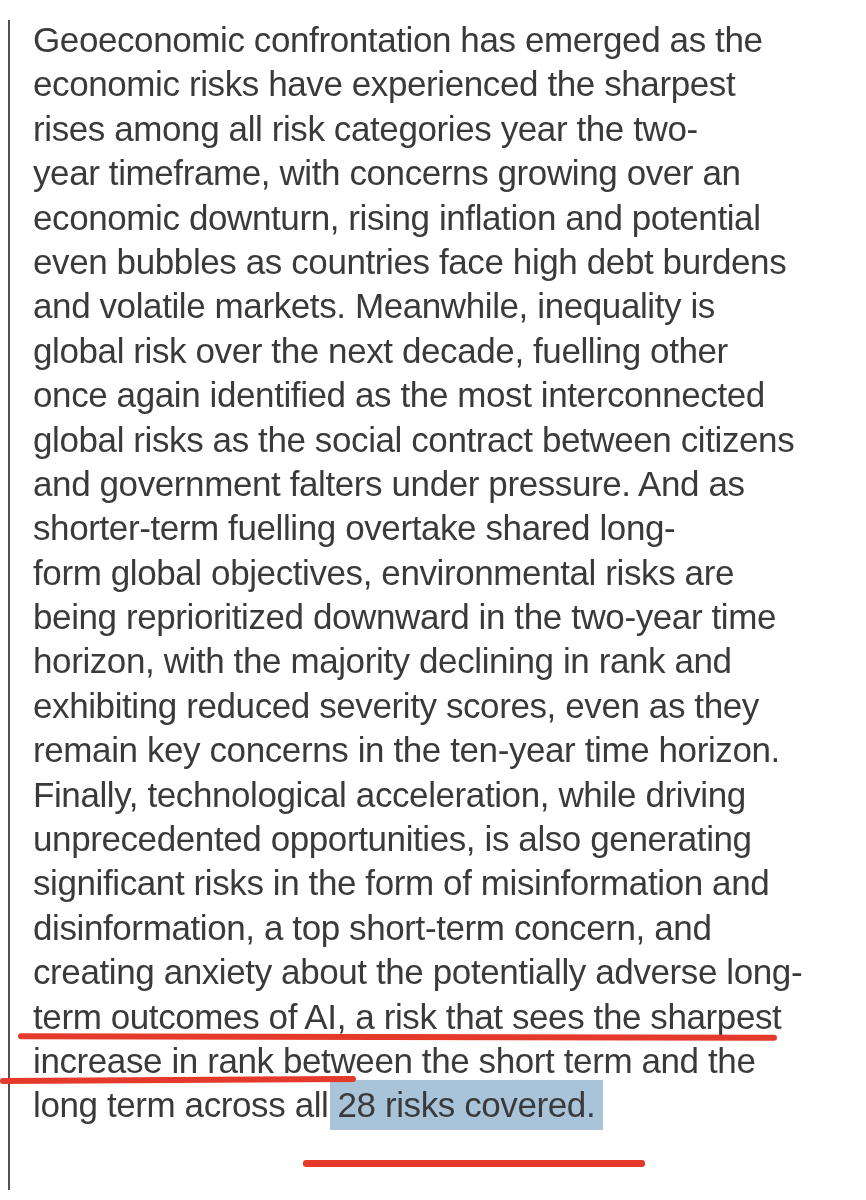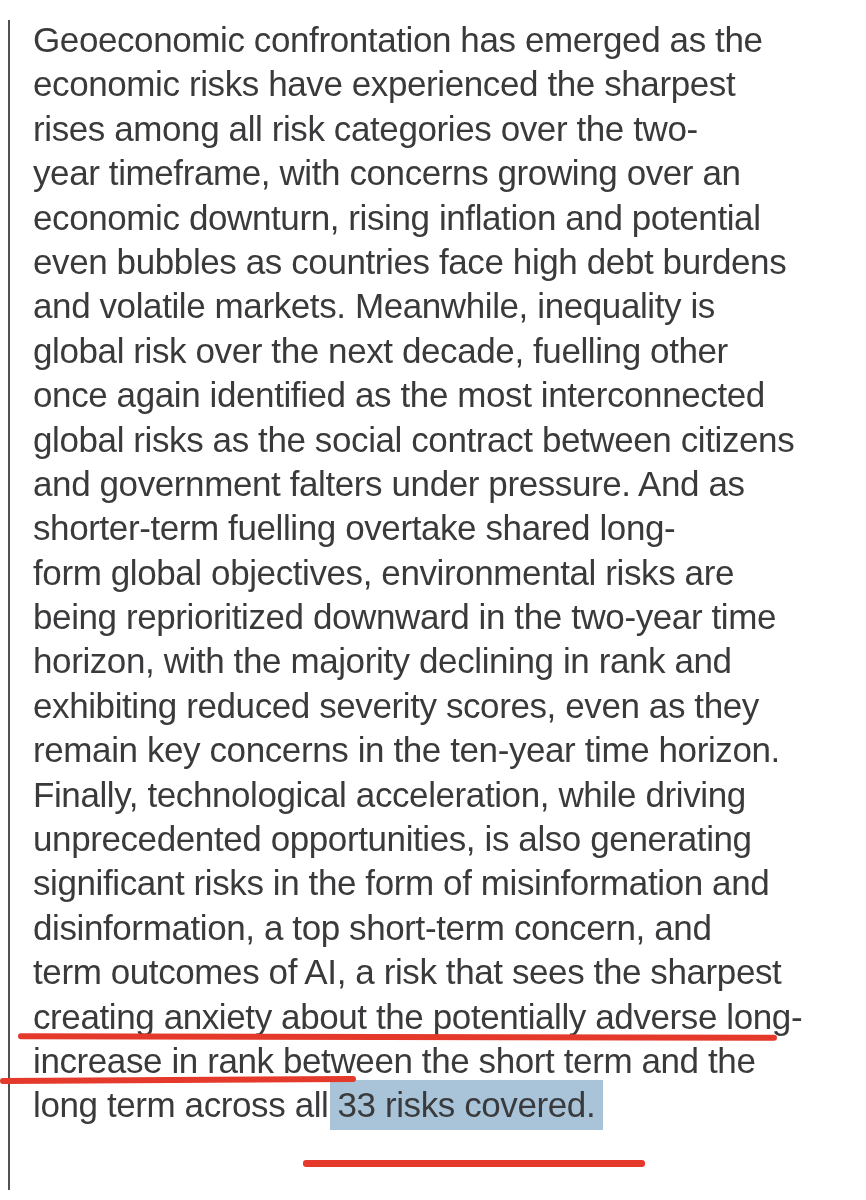--- a/index.html
+++ b/index.html
@@ -83,42 +83,42 @@
 </head>
 <body>
 
 <div class="page">
 
   <div class="quote-bar"></div>
 
   <div class="paragraph">
     <div class="line">Geoeconomic confrontation has emerged as the</div>
     <div class="line">economic risks have experienced the sharpest</div>
-    <div class="line">rises among all risk categories over the two-</div>
+    <div class="line">rises among all risk categories year the two-</div>
     <div class="line">year timeframe, with concerns growing over an</div>
     <div class="line">economic downturn, rising inflation and potential</div>
     <div class="line">even bubbles as countries face high debt burdens</div>
     <div class="line">and volatile markets. Meanwhile, inequality is</div>
     <div class="line">global risk over the next decade, fuelling other</div>
     <div class="line">once again identified as the most interconnected</div>
     <div class="line">global risks as the social contract between citizens</div>
     <div class="line">and government falters under pressure. And as</div>
     <div class="line">shorter-term fuelling overtake shared long-</div>
     <div class="line">form global objectives, environmental risks are</div>
     <div class="line">being reprioritized downward in the two-year time</div>
     <div class="line">horizon, with the majority declining in rank and</div>
     <div class="line">exhibiting reduced severity scores, even as they</div>
     <div class="line">remain key concerns in the ten-year time horizon.</div>
     <div class="line">Finally, technological acceleration, while driving</div>
     <div class="line">unprecedented opportunities, is also generating</div>
     <div class="line">significant risks in the form of misinformation and</div>
     <div class="line">disinformation, a top short-term concern, and</div>
+    <div class="line">creating anxiety about the potentially adverse long-</div>
     <div class="line">term outcomes of AI, a risk that sees the sharpest</div>
-    <div class="line">creating anxiety about the potentially adverse long-</div>
     <div class="line">increase in rank between the short term and the</div>
-    <div class="line"><span>long term across all</span><span class="highlight">33 risks covered.</span></div>
+    <div class="line"><span>long term across all</span><span class="highlight">28 risks covered.</span></div>
   </div>
 
   <div class="red-line red-line-1"></div>
   <div class="red-line red-line-2"></div>
   <div class="red-line red-line-3"></div>
 
 </div>
 
 </body></html>

